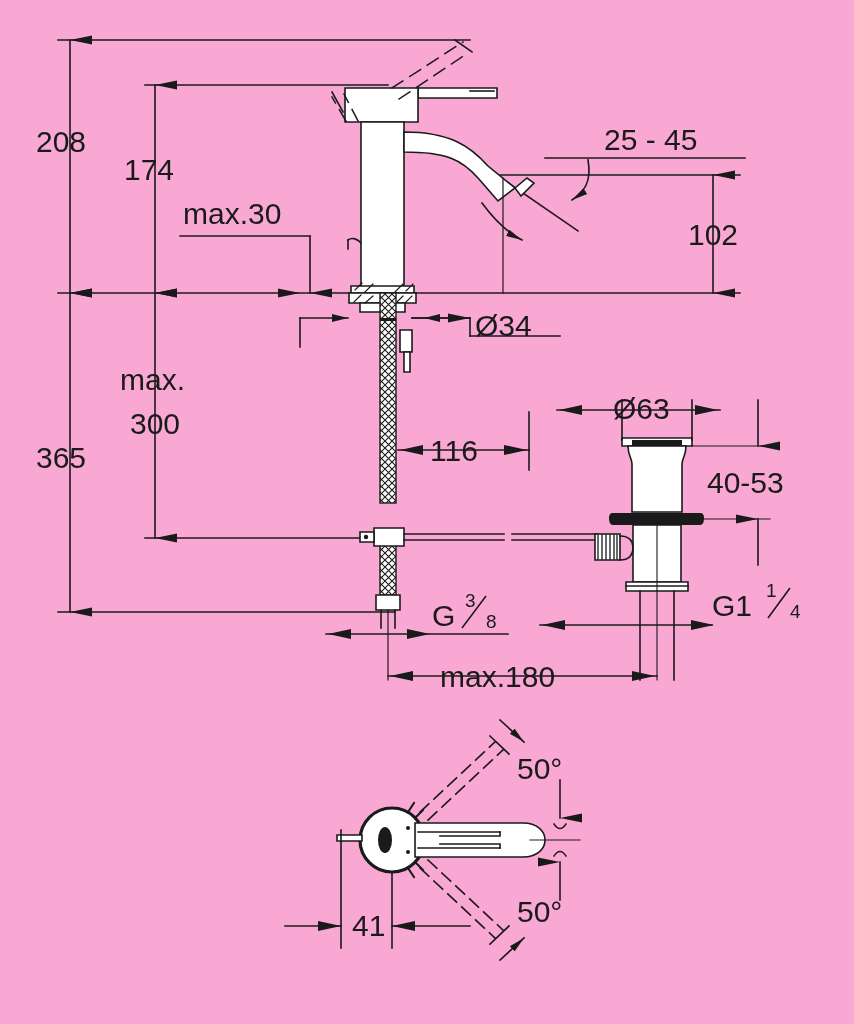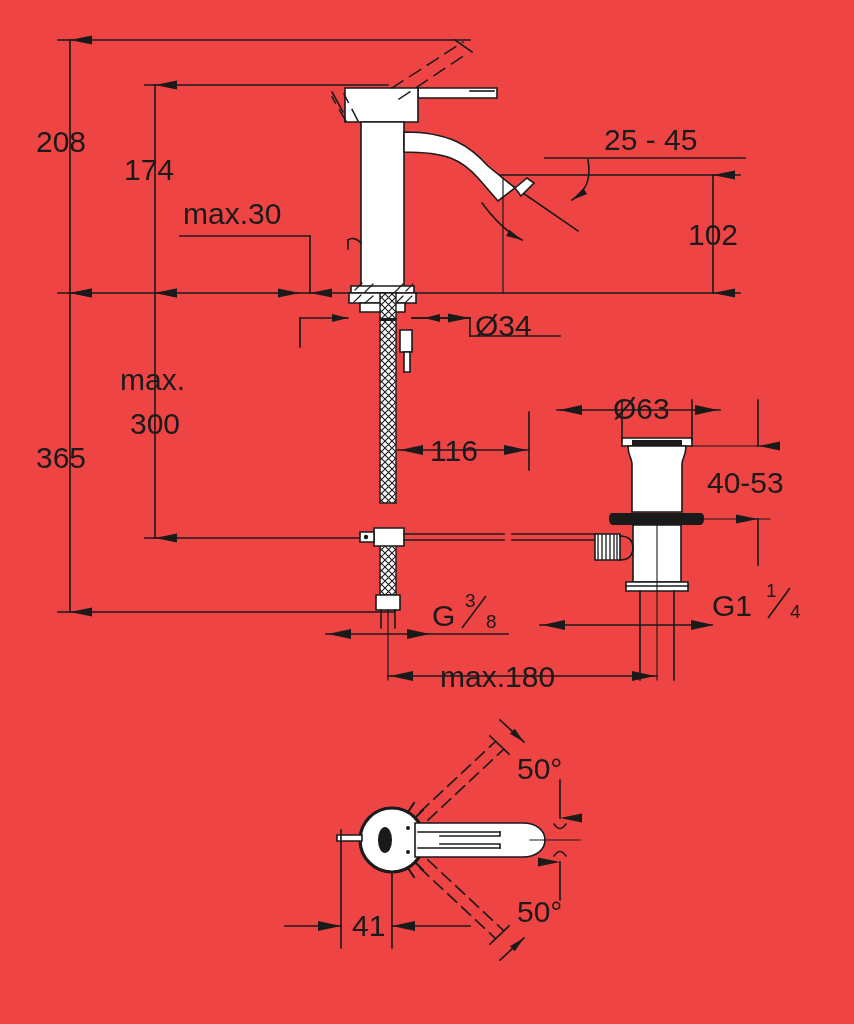--- a/index.html
+++ b/index.html
@@ -7,21 +7,21 @@
     padding: 0;
     background: #ffffff;
   }
   body {
     font-family: "Liberation Sans", sans-serif;
   }
   #sheet {
     position: relative;
     width: 854px;
     height: 1024px;
-    background: #ef4444;
+    background: #f9a8d4;
     overflow: hidden;
   }
   #sheet svg {
     position: absolute;
     left: 0;
     top: 0;
   }
   .dimtext {
     font-family: "Liberation Sans", sans-serif;
     font-size: 30px;

